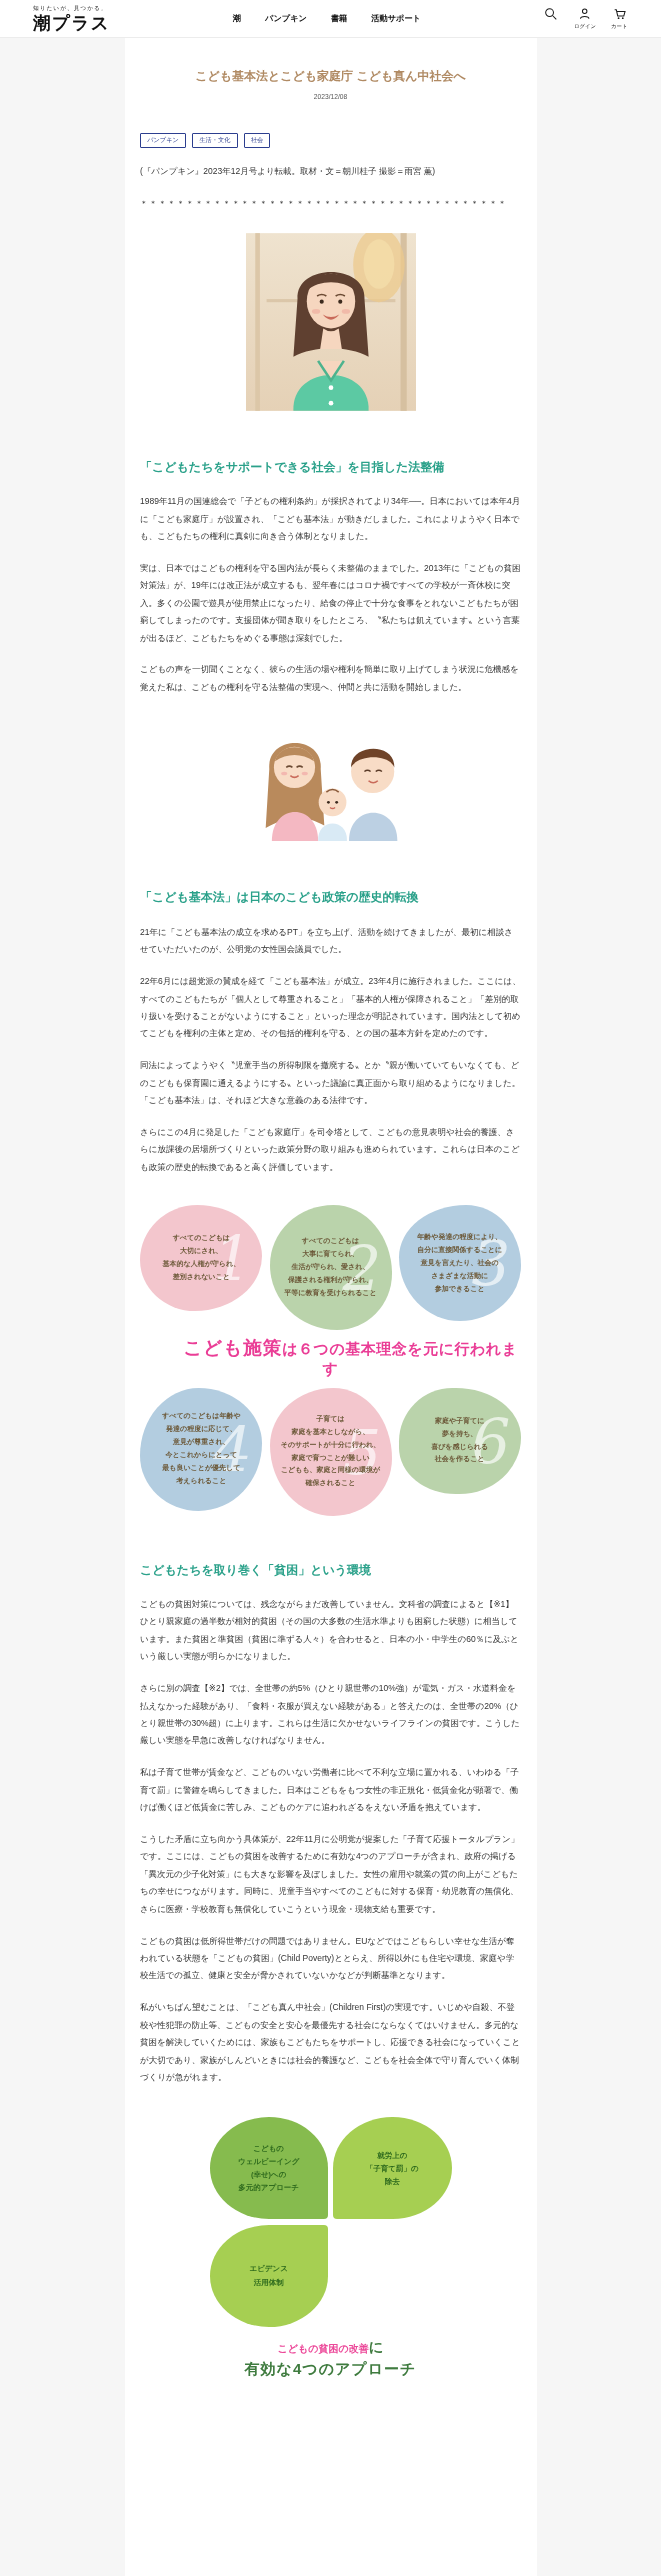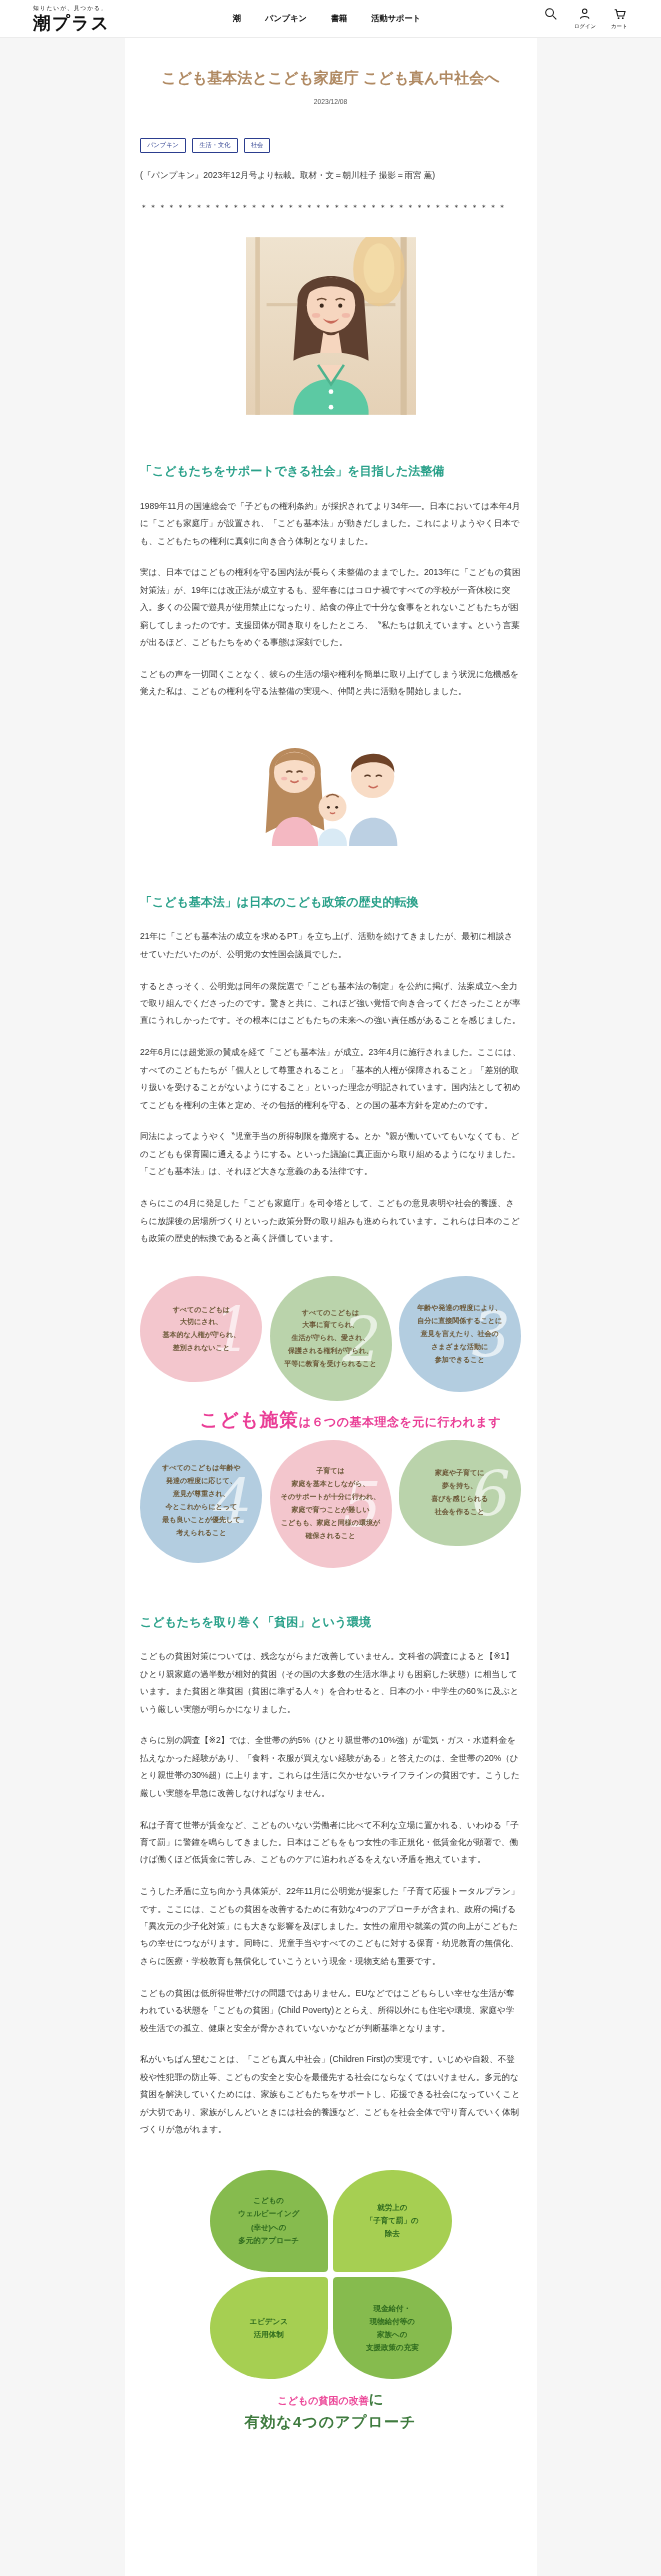--- a/index.html
+++ b/index.html
@@ -30,21 +30,21 @@
   .page {
     width: 412px;
     margin: 0 auto;
     background: #fff;
     padding: 29px 15.5px 36px 15.5px;
     min-height: 2988px;
   }
   h1.title {
     text-align: center;
     color: #b08a63;
-    font-size: 15px;
+    font-size: 12px;
     line-height: 1.5;
     margin: 0 0 8.2px 0;
     font-weight: bold;
   }
   .date { text-align: center; color: #555; font-size: 6.7px; margin-bottom: 33px; }
   .tags { display: flex; gap: 6.2px; margin: 0 0 13.4px 0; }
   .tag {
     border: 0.5px solid #2c3e8f;
     color: #2c3e8f;
     background: #fff;
@@ -106,21 +106,21 @@
   .c-green { background: #bad3ab; }
   .c-blue  { background: #b3cde0; }
   .r1 { border-radius: 47% 53% 55% 45% / 52% 48% 52% 48%; min-height: 106px; }
   .r2 { border-radius: 52% 48% 45% 55% / 48% 55% 45% 52%; min-height: 125px; }
   .r3 { border-radius: 55% 45% 50% 50% / 45% 52% 48% 55%; min-height: 116px; }
   .r4 { border-radius: 48% 52% 52% 48% / 55% 45% 55% 45%; min-height: 123px; }
   .r5 { border-radius: 52% 48% 48% 52% / 45% 55% 45% 55%; min-height: 128px; }
   .r6 { border-radius: 45% 55% 52% 48% / 52% 48% 55% 45%; min-height: 106px; }
   .prin-center { text-align: center; margin: 5.2px 0 8.2px 0; color: #ea3d96; font-weight: bold; }
   .prin-center .big { font-size: 18.5px; letter-spacing: 1px; margin-left: 40px; }
-  .prin-center .rest { font-size: 12px; letter-spacing: 0.5px; }
+  .prin-center .rest { font-size: 15px; letter-spacing: 0.5px; }
   
   .clover {
     width: 242px;
     margin: 31px auto 3.1px auto;
     display: grid;
     grid-template-columns: 1fr 1fr;
     gap: 5.2px;
   }
   .leaf {
     height: 102px;
@@ -263,21 +263,20 @@
       <path d="M214 92 C212 46 300 42 298 92 C288 66 228 66 214 92 Z" fill="#6f4328"></path>
       <path d="M240 100 q6 -5 12 0" stroke="#5a3b28" stroke-width="3" fill="none"></path>
       <path d="M262 100 q6 -5 12 0" stroke="#5a3b28" stroke-width="3" fill="none"></path>
       <path d="M248 118 q9 8 18 0" stroke="#c96a5a" stroke-width="3" fill="none"></path>
       <path d="M210 235 C210 162 304 162 304 235 Z" fill="#bcd0e3"></path>
     </svg>
   </figure>
 
   <h2 class="sec">「こども基本法」は日本のこども政策の歴史的転換</h2>
   <p class="body">21年に「こども基本法の成立を求めるPT」を立ち上げ、活動を続けてきましたが、最初に相談させていただいたのが、公明党の女性国会議員でした。</p>
-  <p class="body">するとさっそく、公明党は同年の衆院選で「こども基本法の制定」を公約に掲げ、法案成立へ全力で取り組んでくださったのです。驚きと共に、これほど強い覚悟で向き合ってくださったことが率直にうれしかったです。その根本にはこどもたちの未来への強い責任感があることを感じました。</p>
   <p class="body">22年6月には超党派の賛成を経て「こども基本法」が成立。23年4月に施行されました。ここには、すべてのこどもたちが「個人として尊重されること」「基本的人権が保障されること」「差別的取り扱いを受けることがないようにすること」といった理念が明記されています。国内法として初めてこどもを権利の主体と定め、その包括的権利を守る、との国の基本方針を定めたのです。</p>
   <p class="body">同法によってようやく〝児童手当の所得制限を撤廃する〟とか〝親が働いていてもいなくても、どのこどもも保育園に通えるようにする〟といった議論に真正面から取り組めるようになりました。「こども基本法」は、それほど大きな意義のある法律です。</p>
   <p class="body">さらにこの4月に発足した「こども家庭庁」を司令塔として、こどもの意見表明や社会的養護、さらに放課後の居場所づくりといった政策分野の取り組みも進められています。これらは日本のこども政策の歴史的転換であると高く評価しています。</p>
 
   <div class="principles">
     <div class="prin-row">
       <div class="blob c-pink r1">
         <span class="num">1</span>
         <span class="txt">すべてのこどもは
 大切にされ、
@@ -345,24 +344,20 @@
   <div class="clover">
     <div class="leaf tl">こどもの
 ウェルビーイング
 (幸せ)への
 多元的アプローチ</div>
     <div class="leaf tr">就労上の
 「子育て罰」の
 除去</div>
     <div class="leaf bl">エビデンス
 活用体制</div>
-    <div class="leaf br">現金給付・
-現物給付等の
-家族への
-支援政策の充実</div>
   </div>
   <div class="clover-caption">
     <span class="accent">こどもの貧困の改善</span><span class="suffix">に</span><br>
     <span class="line2">有効な4つのアプローチ</span>
   </div>
 
 </main>
 
 
 </body></html>

